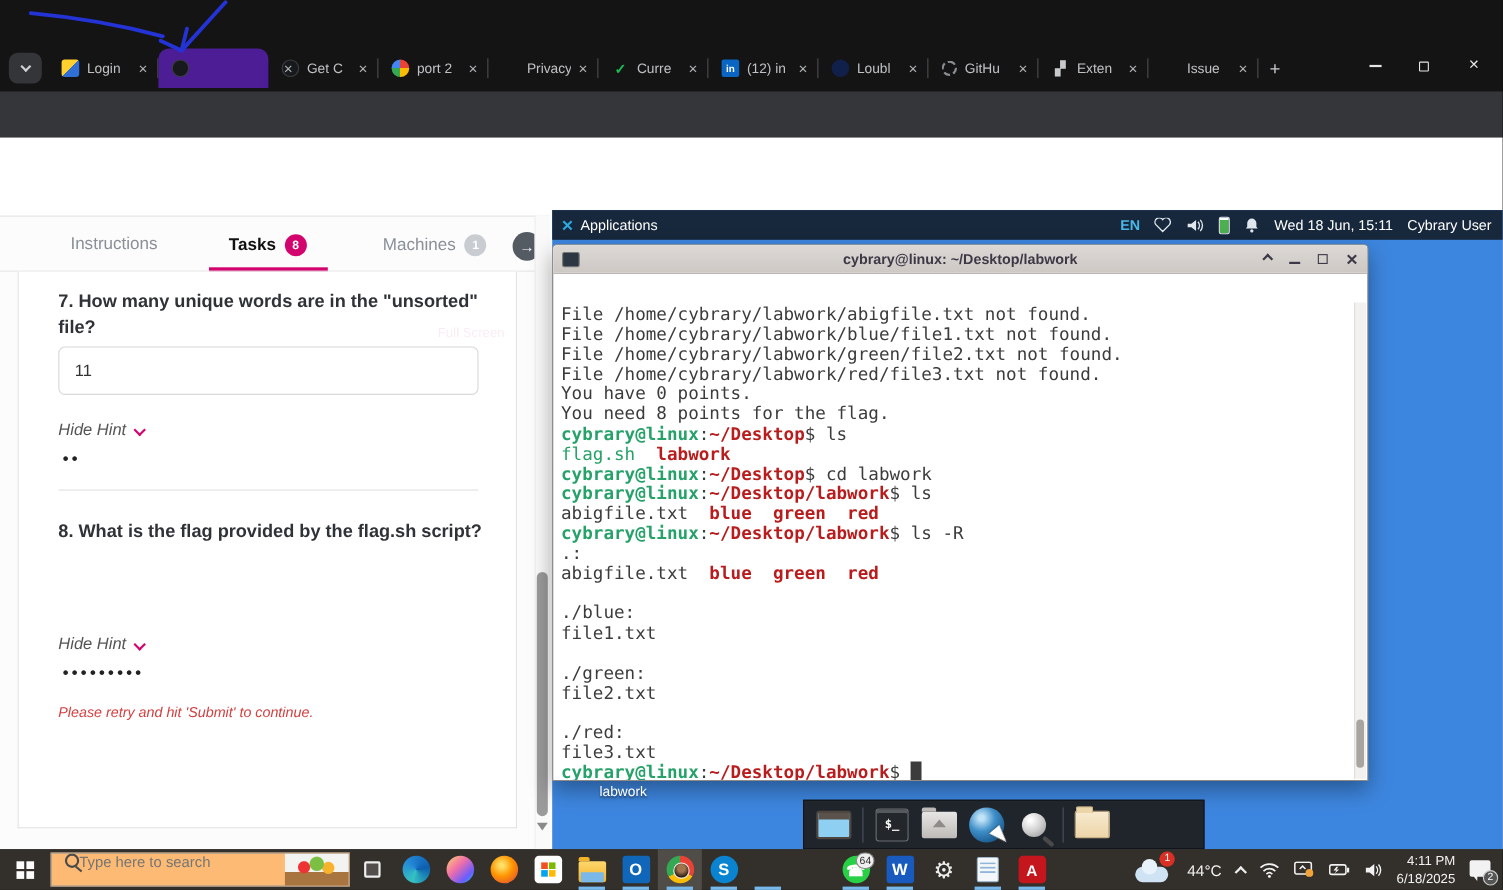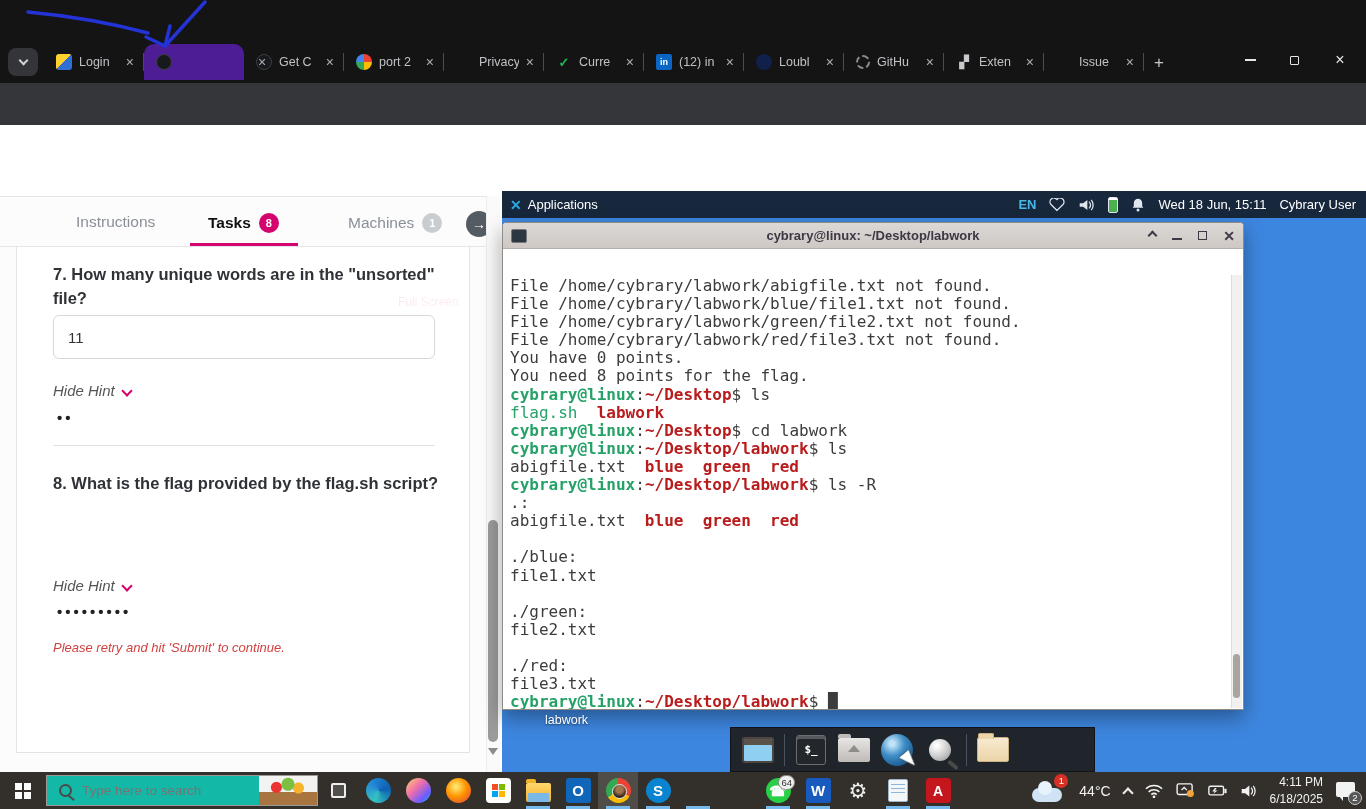--- a/index.html
+++ b/index.html
@@ -81,21 +81,21 @@
   #level-prog { left:934px; top:171px; width:92px; height:9px; border:1px solid #f0b8d4; background:#fbe9f2; border-radius:5px; overflow:hidden; }
   #level-prog i { display:block; height:100%; width:18%; background:#d4046e; border-radius:5px; }
   #upgrade-btn { left:1088px; top:139px; width:90px; height:42px; background:#d4046e; border:none; border-radius:3px;
      color:#fff; font-weight:bold; font-size:15px; }
   #forums-btn { left:1232px; top:139px; width:105px; height:42px; background:#efefef; border:none; border-radius:3px;
      color:#111; font-weight:bold; font-size:15px; display:flex; align-items:center; justify-content:center; gap:8px; }
 
   
   #panel { left:0; top:196px; width:500px; height:576px; background:#fcfcfc; border-top:1px solid #e4e4e4; }
   .ptab { top:16px; font-size:15.5px; color:#8a8f98; display:flex; align-items:center; gap:8px; }
-  #ptab-instructions { left:76px; }
+  #ptab-instructions { left:64px; }
   #ptab-tasks { left:208px; color:#111; font-weight:bold; }
   #ptab-machines { left:348px; }
   .pbadge { width:20px; height:20px; border-radius:50%; font-size:11px; color:#fff; display:flex; align-items:center; justify-content:center; font-weight:bold; }
   .pbadge-pink { background:#d4046e; } .pbadge-gray { background:#c9ccd1; }
   #ptab-underline { left:190px; top:46px; width:108px; height:3.5px; background:#d4046e; }
   #ptab-next { left:466px; top:14px; width:26px; height:26px; background:#555b63; border-radius:50%; color:#fff;
      display:flex; align-items:center; justify-content:center; font-size:14px; }
   #panel-divider { left:0; top:49px; width:500px; height:1px; background:#e6e6e6; }
   #qcard { left:16px; top:50px; width:454px; height:506px; background:#fff; border:1px solid #e3e3e3; border-top:none; }
   .qtext { left:36px; width:390px; font-size:16.5px; font-weight:bold; color:#2f3237; line-height:1.45; }
@@ -178,21 +178,21 @@
   .dk-search { width:22px; height:22px; border-radius:50%; background:radial-gradient(circle at 35% 30%, #fff 5%, #cfcfcf 50%, #8f8f8f 100%); position:relative; }
   .dk-search:after { content:""; position:absolute; right:-8px; bottom:-6px; width:12px; height:4px; background:#4a4a4a; border-radius:2px; transform:rotate(40deg); }
   .dk-folder-cream { width:32px; height:25px; background:linear-gradient(#f7ead0,#ecd5a8); border-radius:2px; position:relative; border:1px solid #c9b184; }
   .dk-folder-cream:before { content:""; position:absolute; left:0; top:-5px; width:14px; height:5px; background:#ecd5a8; border-radius:2px 2px 0 0; border:1px solid #c9b184; border-bottom:none; }
 
   
   #taskbar { left:0; top:772px; width:1366px; height:37px; background:#33302c; display:flex; align-items:center; }
   #start-btn { width:46px; height:37px; display:flex; align-items:center; justify-content:center; }
   #win-logo { width:16px; height:16px; display:grid; grid-template-columns:7px 7px; grid-template-rows:7px 7px; gap:2px; }
   #win-logo i { background:#fdfdfd; }
-  #search-box { width:272px; height:31px; background:#14b8a6; border:1px solid #9a9894; display:flex; align-items:center; gap:10px; padding:0 0 0 12px; overflow:hidden; }
+  #search-box { width:272px; height:31px; background:#fdba74; border:1px solid #9a9894; display:flex; align-items:flex-start; padding:0 0 0 12px; overflow:hidden; }
   #search-box input { border:none; outline:none; background:transparent; font-size:13.5px; color:#444; width:160px; font-family:"Liberation Sans",sans-serif;}
   #search-ic { width:13px; height:13px; border:2px solid #4a4a4a; border-radius:50%; position:relative; flex:none; }
   #search-ic:after { content:""; position:absolute; right:-5px; bottom:-4px; width:7px; height:2px; background:#4a4a4a; transform:rotate(40deg); }
   #search-img { margin-left:auto; width:58px; height:31px; background:
       radial-gradient(circle at 30% 40%, #e33 0 5px, transparent 6px),
       radial-gradient(circle at 50% 30%, #7bc043 0 6px, transparent 7px),
       radial-gradient(circle at 68% 42%, #f7b32b 0 5px, transparent 6px),
       linear-gradient(#f3f3f1 55%, #a8743f 55%); }
   #taskview { width:40px; height:37px; display:flex; align-items:center; justify-content:center; }
   #taskview i { width:15px; height:15px; border:2px solid #eee; border-radius:2px; background:rgba(255,255,255,.15); }

